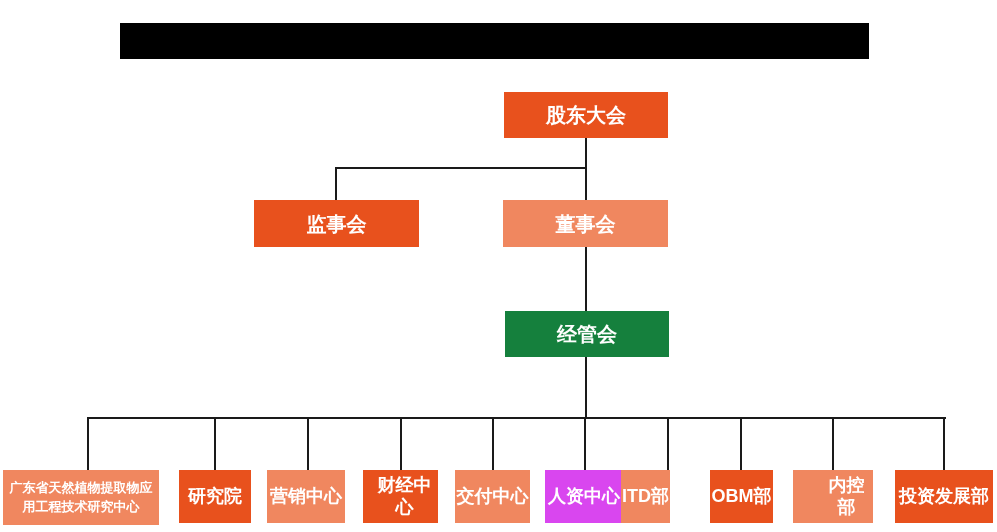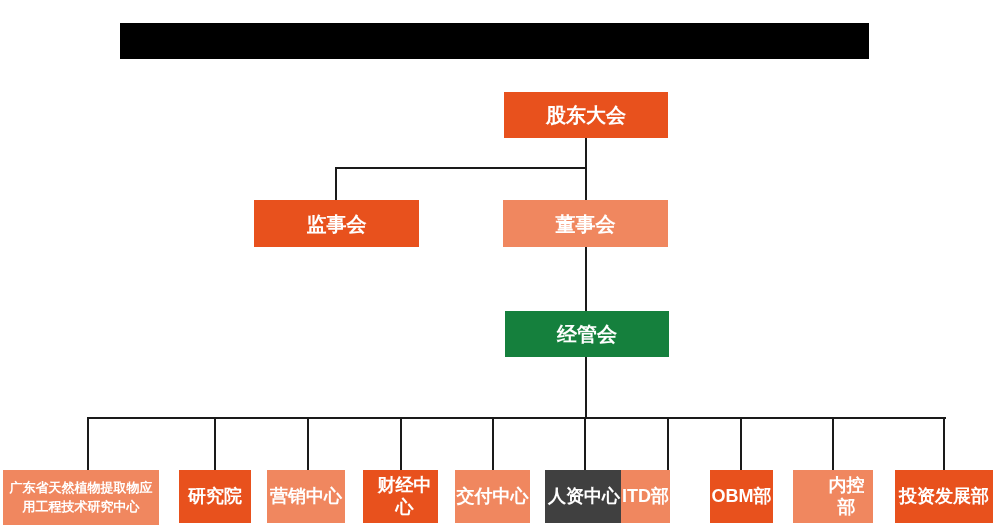--- a/index.html
+++ b/index.html
@@ -108,19 +108,19 @@
   <div class="node dept tiny" id="d-0" style="background: rgb(240, 135, 95); color: rgb(255, 255, 255);">
     <span>
       <span>广东省天然植物提取物应</span><br>
       <span>用工程技术研究中心</span>
     </span>
   </div>
   <div class="node dept small" id="d-1" style="background: rgb(232, 81, 29); color: rgb(255, 255, 255);">研究院</div>
   <div class="node dept small" id="d-2" style="background: rgb(240, 135, 95); color: rgb(255, 255, 255);">营销中心</div>
   <div class="node dept small" id="d-3" style="background: rgb(232, 81, 29); color: #ffffff; padding-left: 8px;">财经中心</div>
   <div class="node dept small" id="d-4" style="background: rgb(240, 135, 95); color: rgb(255, 255, 255);">交付中心</div>
-  <div class="node dept small" id="d-5" style="background: #404040; color: rgb(255, 255, 255); text-align: center;">人资中心</div>
+  <div class="node dept small" id="d-5" style="background: #d946ef; color: rgb(255, 255, 255); text-align: center;">人资中心</div>
   <div class="node dept small" id="d-6" style="background: rgb(240, 135, 95); color: rgb(255, 255, 255);">ITD部</div>
   <div class="node dept small" id="d-7" style="background: rgb(232, 81, 29); color: rgb(255, 255, 255);">OBM部</div>
   <div class="node dept small" id="d-8" style="background: rgb(240, 135, 95); color: rgb(255, 255, 255); padding-left: 27px;">内控部</div>
   <div class="node dept small" id="d-9" style="background: rgb(232, 81, 29); color: rgb(255, 255, 255);">投资发展部</div>
 
 </div>
 
 </body></html>

